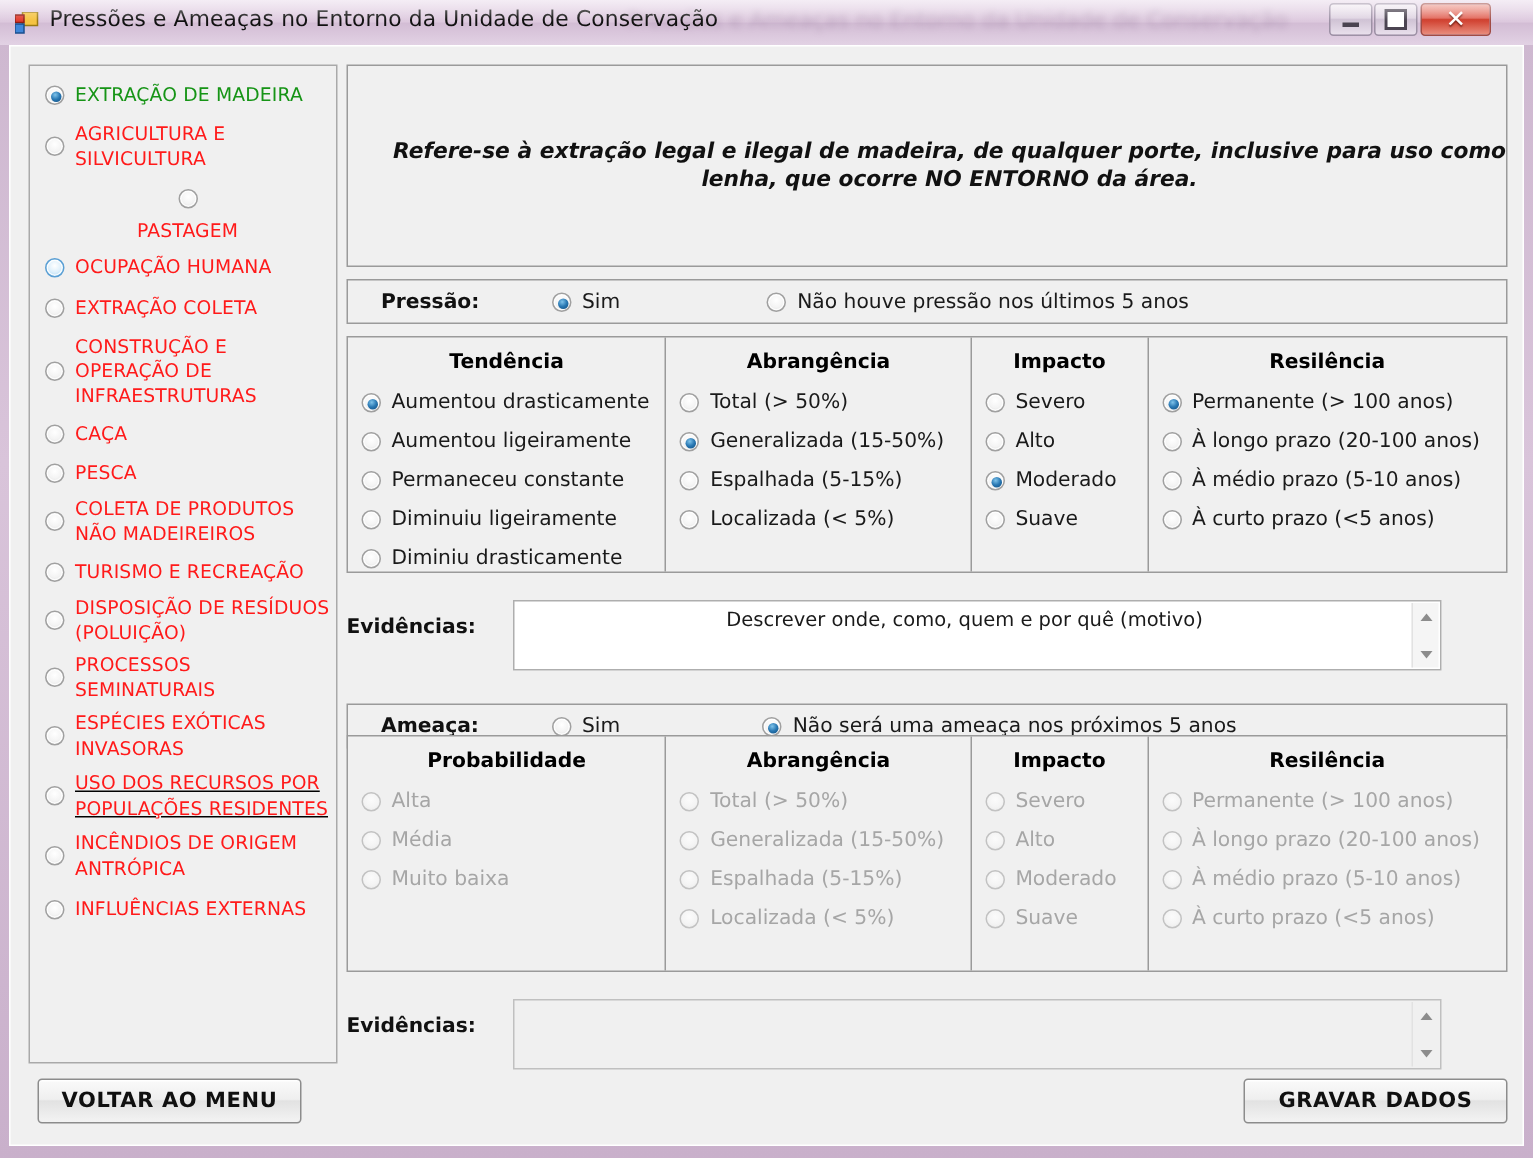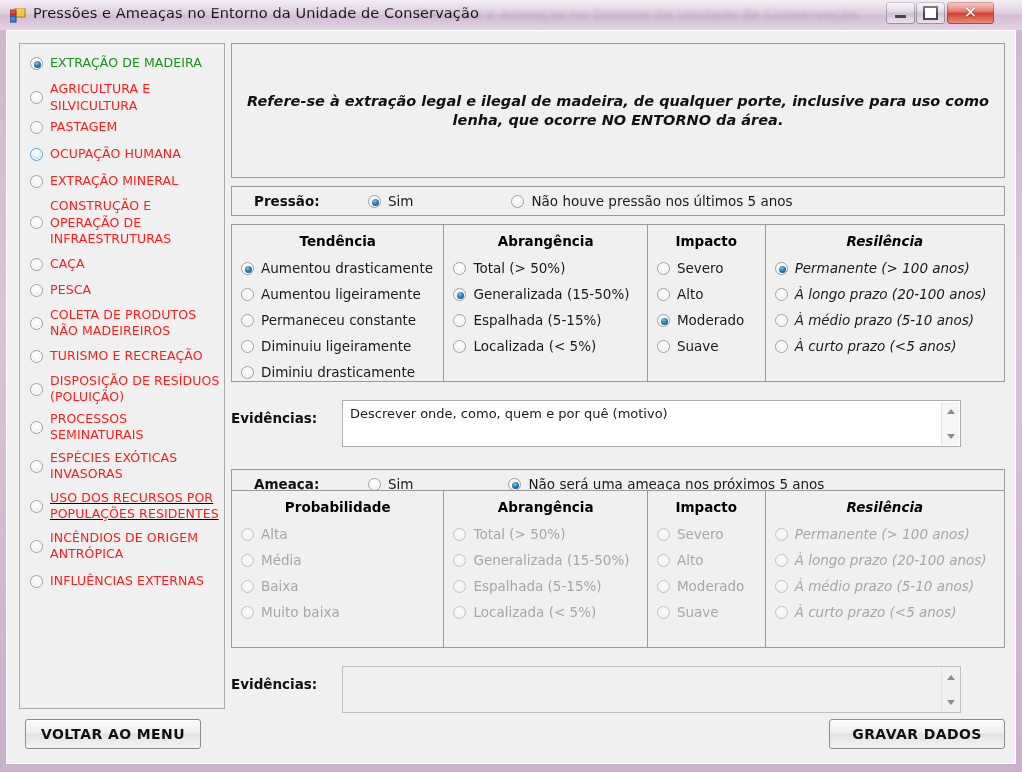--- a/index.html
+++ b/index.html
@@ -99,21 +99,21 @@
 
   
   #content{position:absolute;left:224px;top:12px;width:774px;height:666px;}
 
   .panel{
     background:#f0f0f0;border:1px solid #9a9a9a;box-sizing:border-box;
   }
 
   #desc-panel{
     position:absolute;left:0;top:0;width:774px;height:135px;
-    display:flex;align-items:center;justify-content:center;
+    display:flex;align-items:center;justify-content:flex-end;
   }
   #desc-text{
     font-family:"DejaVu Sans", sans-serif;
     font-style:italic;font-weight:bold;font-size:14.5px;color:#111;
     text-align:center;line-height:19px;width:742px;
   }
 
   .yn-row{
     position:absolute;left:0;width:774px;height:30px;
     display:flex;align-items:center;
@@ -148,33 +148,33 @@
   .opt{
     display:flex;align-items:center;gap:7px;height:26px;padding-left:9px;box-sizing:border-box;
   }
   .opt .txt{
     font-family:"DejaVu Sans", sans-serif;font-size:13.5px;color:#1a1a1a;white-space:nowrap;
   }
   .opt.dis .txt{color:#a6a6a6;}
   .c-tendencia{width:212px;}
   .c-abrang{width:204px;}
   .c-impacto{width:118px;}
-  .c-resil{width:240px;font-style:italic;}
+  .c-resil{width:240px;}
 
   
   .ev-row{position:absolute;left:0;width:774px;display:flex;align-items:flex-start;}
   #ev1{top:357px;}
   #ev2{top:623px;}
   .ev-label{
     font-family:"DejaVu Sans", sans-serif;font-weight:bold;font-size:13.5px;color:#111;
     width:111px;padding-top:10px;box-sizing:border-box;
   }
   .ev-box{
     position:relative;width:619px;height:47px;box-sizing:border-box;
-    border:1px solid #aeaeae;background:#ffffff;
+    border:1px solid #aeaeae;background:#ffffff;text-align:center;
   }
   .ev-box.dis{background:#f0f0f0;border-color:#c0c0c0;}
   .ev-text{
     position:absolute;left:7px;top:5px;right:24px;
     font-family:"DejaVu Sans", sans-serif;font-size:13px;color:#1a1a1a;line-height:16px;
   }
   .ev-sb{
     position:absolute;right:1px;top:1px;width:17px;bottom:1px;background:#f5f5f5;
     border-left:1px solid #e2e2e2;
   }
@@ -238,33 +238,33 @@
       <div class="side-item sel" style="margin-top:8px;">
         <span class="radio on"></span>
         <span class="side-label">EXTRAÇÃO DE MADEIRA</span>
       </div>
 
       <div class="side-item" style="margin-top:7px;justify-content:space-between;">
         <span class="radio"></span>
         <span class="side-label">AGRICULTURA E SILVICULTURA</span>
       </div>
 
-      <div class="side-item" style="margin-top:2px;">
+      <div class="side-item" style="margin-top:12px;flex-direction:column;">
         <span class="radio"></span>
         <span class="side-label">PASTAGEM</span>
       </div>
 
       <div class="side-item" style="margin-top:5px;">
         <span class="radio hover"></span>
         <span class="side-label">OCUPAÇÃO HUMANA</span>
       </div>
 
       <div class="side-item" style="margin-top:5px;">
         <span class="radio"></span>
-        <span class="side-label">EXTRAÇÃO MINERAL</span>
+        <span class="side-label">EXTRAÇÃO COLETA</span>
       </div>
 
       <div class="side-item" style="margin-top:6px;">
         <span class="radio"></span>
         <span class="side-label">CONSTRUÇÃO E OPERAÇÃO DE INFRAESTRUTURAS</span>
       </div>
 
       <div class="side-item" style="margin-top:6px;">
         <span class="radio"></span>
         <span class="side-label">CAÇA</span>
@@ -457,24 +457,20 @@
           <div class="opt dis">
             <span class="radio dis"></span>
             <span class="txt">Alta</span>
             </div>
           <div class="opt dis">
             <span class="radio dis"></span>
             <span class="txt">Média</span>
             </div>
           <div class="opt dis">
             <span class="radio dis"></span>
-            <span class="txt">Baixa</span>
-            </div>
-          <div class="opt dis">
-            <span class="radio dis"></span>
             <span class="txt">Muito baixa</span>
             </div>
         </div>
 
         <div class="col c-abrang">
           <div class="col-h">Abrangência</div>
           <div class="opt dis">
             <span class="radio dis"></span>
             <span class="txt">Total (&gt; 50%)</span>
             </div>

